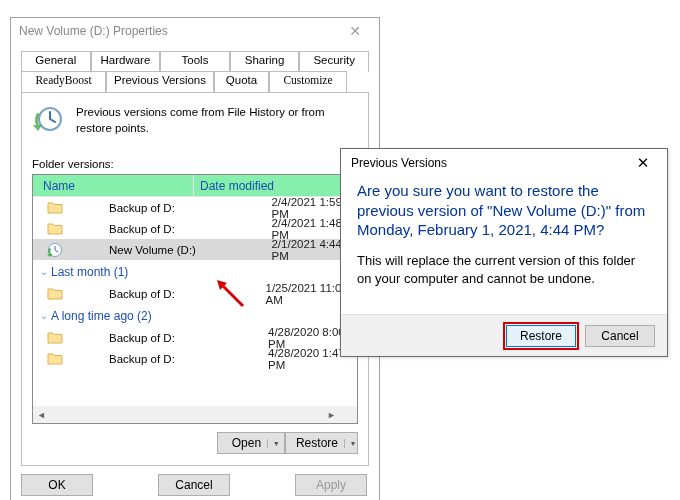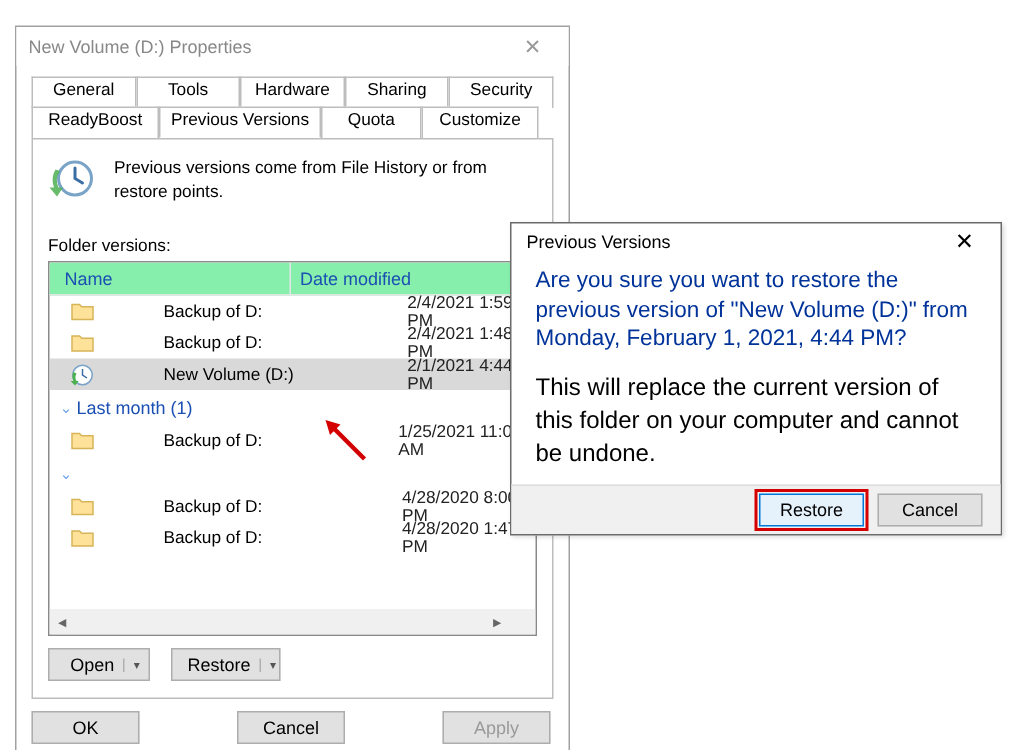--- a/index.html
+++ b/index.html
@@ -48,24 +48,24 @@
   .tab {
     border: 1px solid #bdbdbd;
     border-bottom: none;
     background: #fff;
     font-size: 11.5px;
     padding: 2px 0 0 0;
     text-align: center;
     position: relative;
   }
   .tabrow.top .tab { flex: 1; }
-  .tabrow.bottom .tab:nth-child(1){ width: 85px;}
+  .tabrow.bottom .tab:nth-child(1){ width: 85px; font-family: Liberation Serif, serif;}
   .tabrow.bottom .tab:nth-child(2){ width: 108px;}
-  .tabrow.bottom .tab:nth-child(3){ width: 67px;}
-  .tabrow.bottom .tab:nth-child(4){ width: 78px;}
+  .tabrow.bottom .tab:nth-child(3){ width: 55px;}
+  .tabrow.bottom .tab:nth-child(4){ width: 78px; font-family: Liberation Serif, serif;}
   .tab.active {
     background: #fff;
     border-bottom: 1px solid #fff;
     z-index: 2;
   }
   .tabrow.top { position: relative; top: 1px;}
   .tabs-body {
     border: 1px solid #bdbdbd;
     background: #fff;
     margin: 0 10px;
@@ -151,21 +151,21 @@
     font-size: 12px;
     display: inline-flex;
     align-items: center;
     justify-content: center;
     padding: 0 10px;
   }
   .btn.small { min-width: 68px;}
   .btn.drop { padding-right: 2px;}
   .btn .dd { margin-left: 6px; padding-left:6px; border-left:1px solid #b0b0b0; font-size:8px; color:#555;}
   .box-btnrow {
-    display:flex; gap:14px; 
+    display:flex; gap:0; justify-content:flex-end;
     padding: 8px 10px 0 10px;
   }
   .bottom-btnrow {
     display:flex; gap:2px; justify-content:space-between;
     padding: 8px 12px 10px 10px;
   }
   .btn.wide { min-width: 72px;}
   .btn.disabled { color:#9a9a9a;}
   .red-arrow {
     position:absolute;
@@ -198,21 +198,21 @@
     padding: 4px 14px 8px 16px;
     flex:1;
   }
   .dlg-main {
     color:#003399;
     font-size: 15px;
     line-height: 1.3;
     margin-bottom: 12px;
   }
   .dlg-sub {
-    font-size: 16px;
+    font-size: 13px;
     line-height: 1.4;
   }
   .dlg-footer {
     background:#f0f0f0;
     border-top:1px solid #dedede;
     height: 42px;
     display:flex; align-items:center; justify-content:flex-end;
     gap:6px; padding-right:12px;
   }
   .btn.hl {
@@ -231,22 +231,22 @@
 <div class="props-window">
   <div class="titlebar">
     <span>New Volume (D:) Properties</span>
     <span class="spacer"></span>
     <div class="close-x">✕</div>
   </div>
 
   <div class="tabs-wrap">
     <div class="tabrow top">
       <div class="tab">General</div>
+      <div class="tab">Hardware</div>
       <div class="tab">Tools</div>
-      <div class="tab">Hardware</div>
       <div class="tab">Sharing</div>
       <div class="tab">Security</div>
     </div>
     <div class="tabrow bottom">
       <div class="tab">ReadyBoost</div>
       <div class="tab active">Previous Versions</div>
       <div class="tab">Quota</div>
       <div class="tab">Customize</div>
     </div>
   </div>
@@ -300,20 +300,21 @@
           </div>
           <div class="vb-row">
             <span class="ico"><svg viewBox="0 0 16 16">
                 <path d="M1 3 L6 3 L7.5 4.5 L15 4.5 L15 13 L1 13 Z" fill="#ffe29a" stroke="#d8b458"></path>
               </svg></span>
             <span class="nm">Backup of D:</span>
             <span class="dt">1/25/2021 11:04 AM</span>
           </div>
           <div class="group-row">
             <span class="chev">⌄</span>
+            <span>A long time ago (2)</span>
           </div>
           <div class="vb-row">
             <span class="ico"><svg viewBox="0 0 16 16">
                 <path d="M1 3 L6 3 L7.5 4.5 L15 4.5 L15 13 L1 13 Z" fill="#ffe29a" stroke="#d8b458"></path>
               </svg></span>
             <span class="nm">Backup of D:</span>
             <span class="dt">4/28/2020 8:00 PM</span>
           </div>
           <div class="vb-row">
             <span class="ico"><svg viewBox="0 0 16 16">

